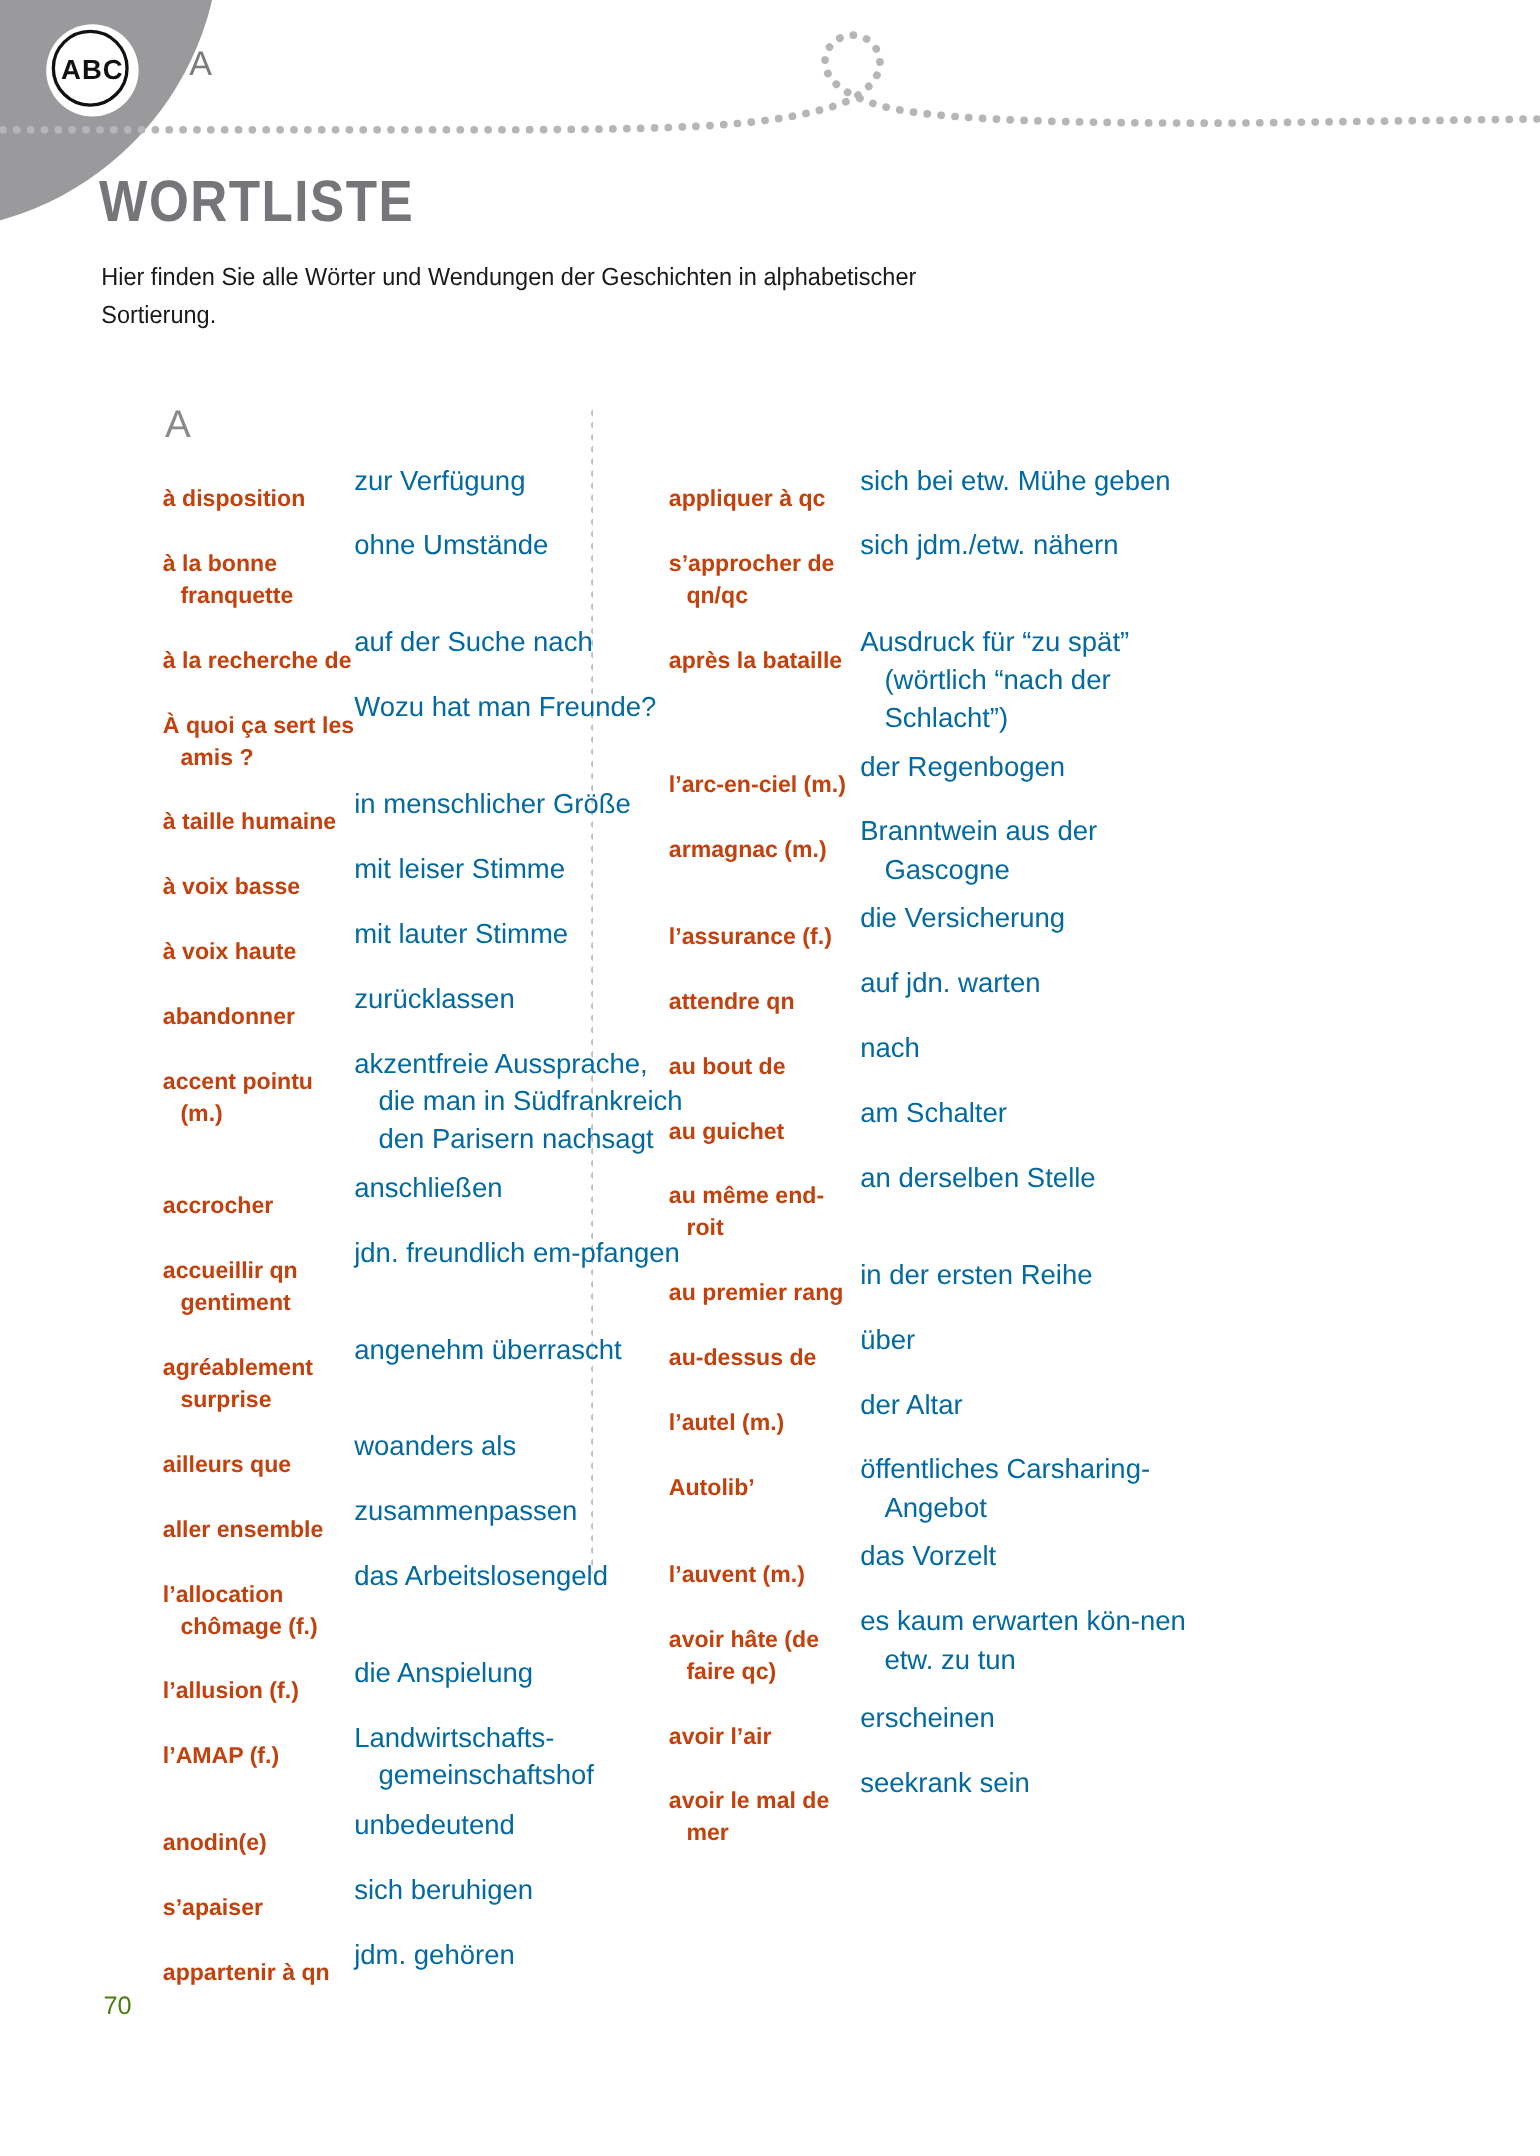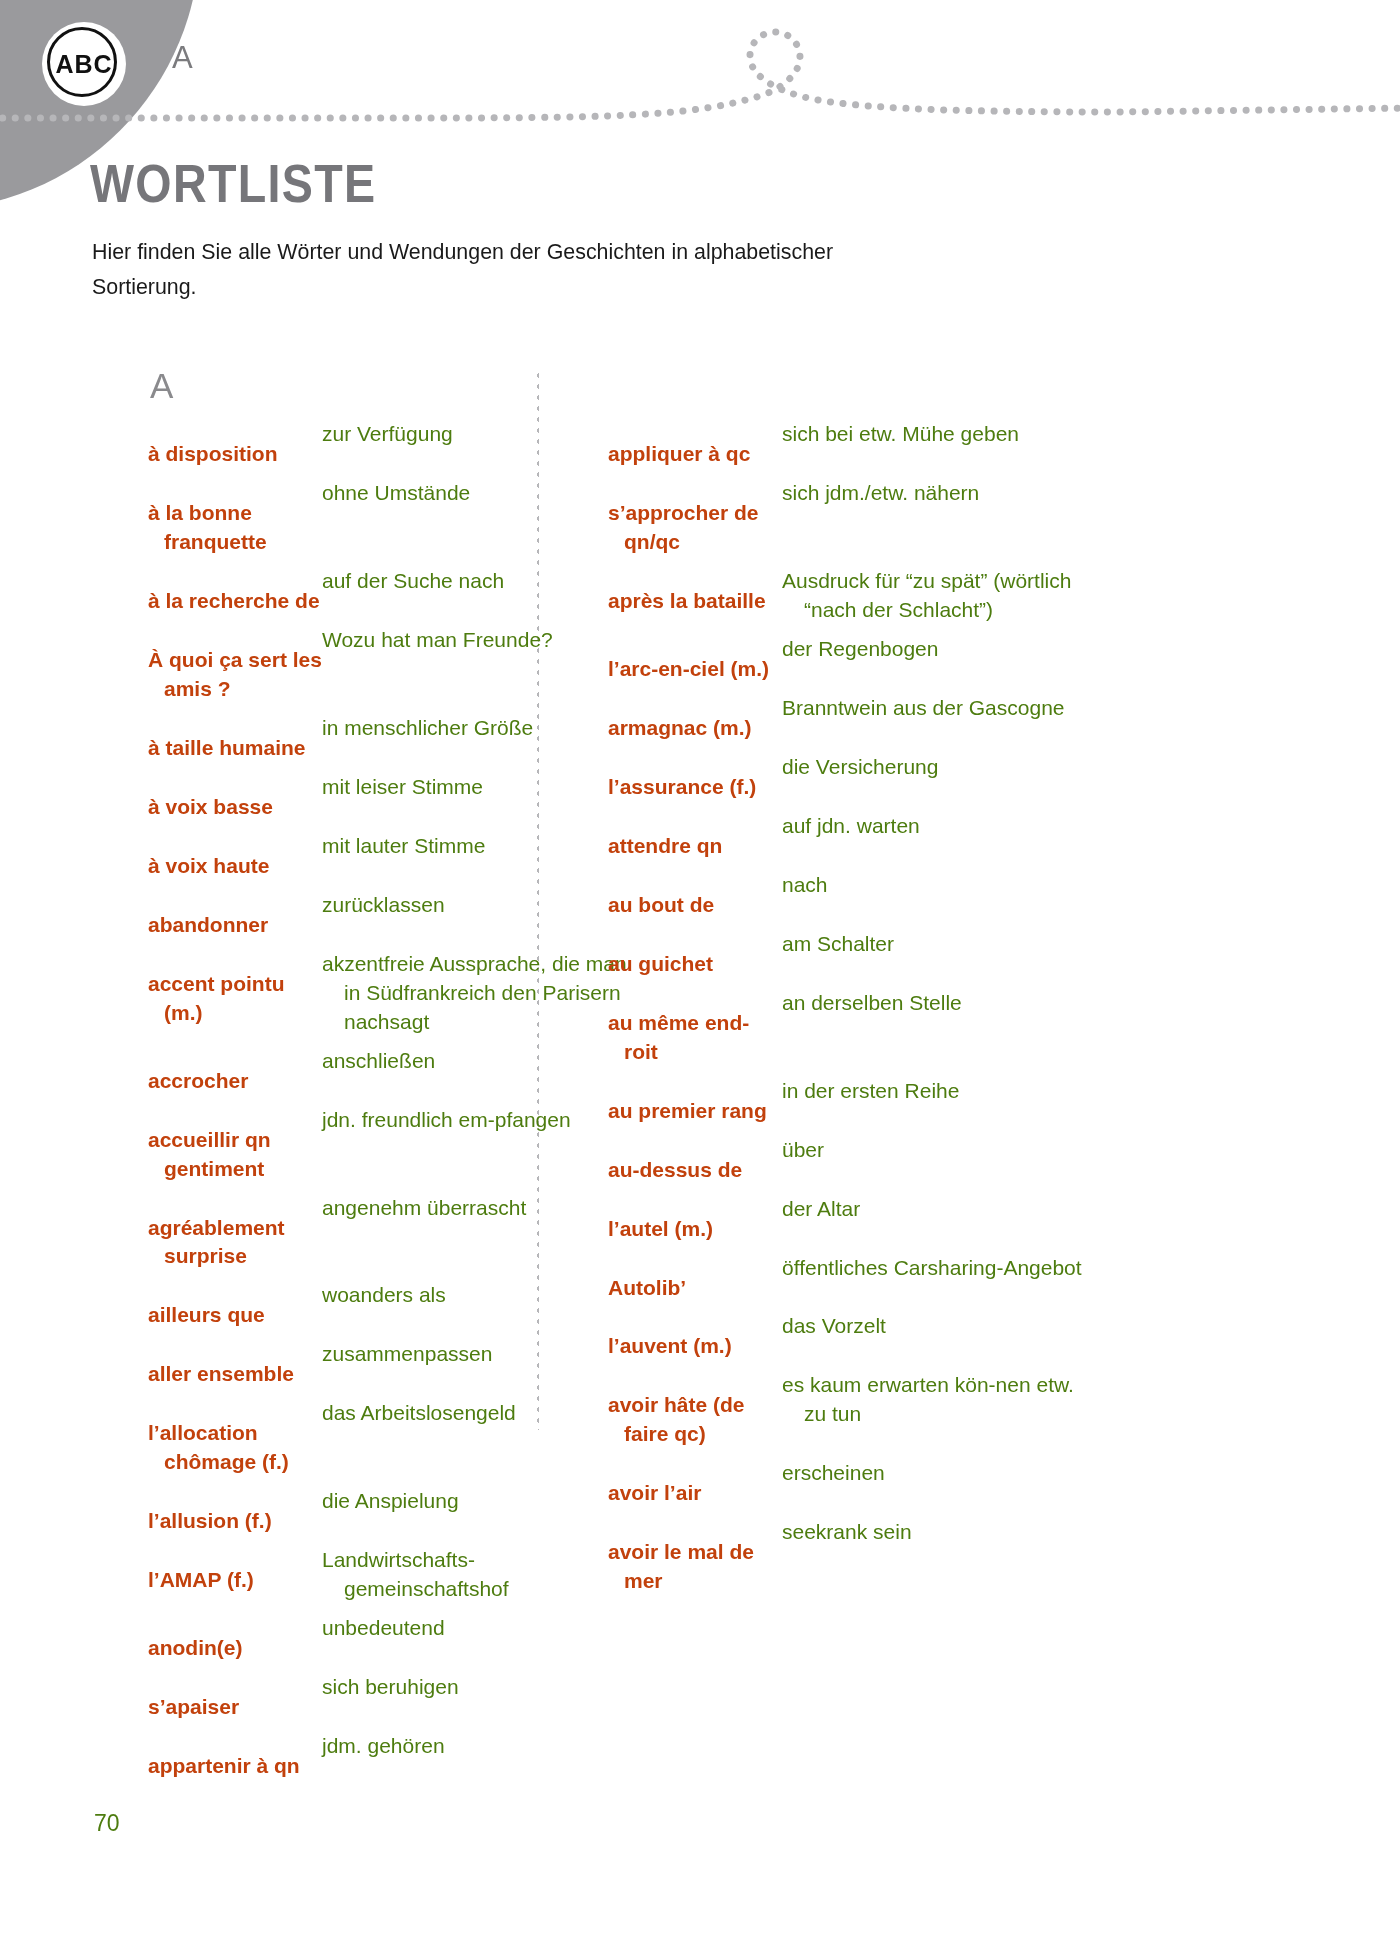--- a/index.html
+++ b/index.html
@@ -141,25 +141,25 @@
     font-size: 21px;
     font-weight: bold;
     line-height: 1.38;
     padding-left: 16px;
     text-indent: -16px;
     color: #c2410c;
     margin-top: 20px;
   }
   .entry-def {
     flex: 1 1 auto;
-    font-size: 21px;
+    font-size: 25px;
     line-height: 1.38;
     padding-left: 22px;
     text-indent: -22px;
-    color: #4d7c0f;
+    color: #0369a1;
   }
 
   
   #page-number {
     position: absolute;
     left: 94px;
     top: 1810px;
     font-size: 23px;
     color: #4d7c0f;
   }

